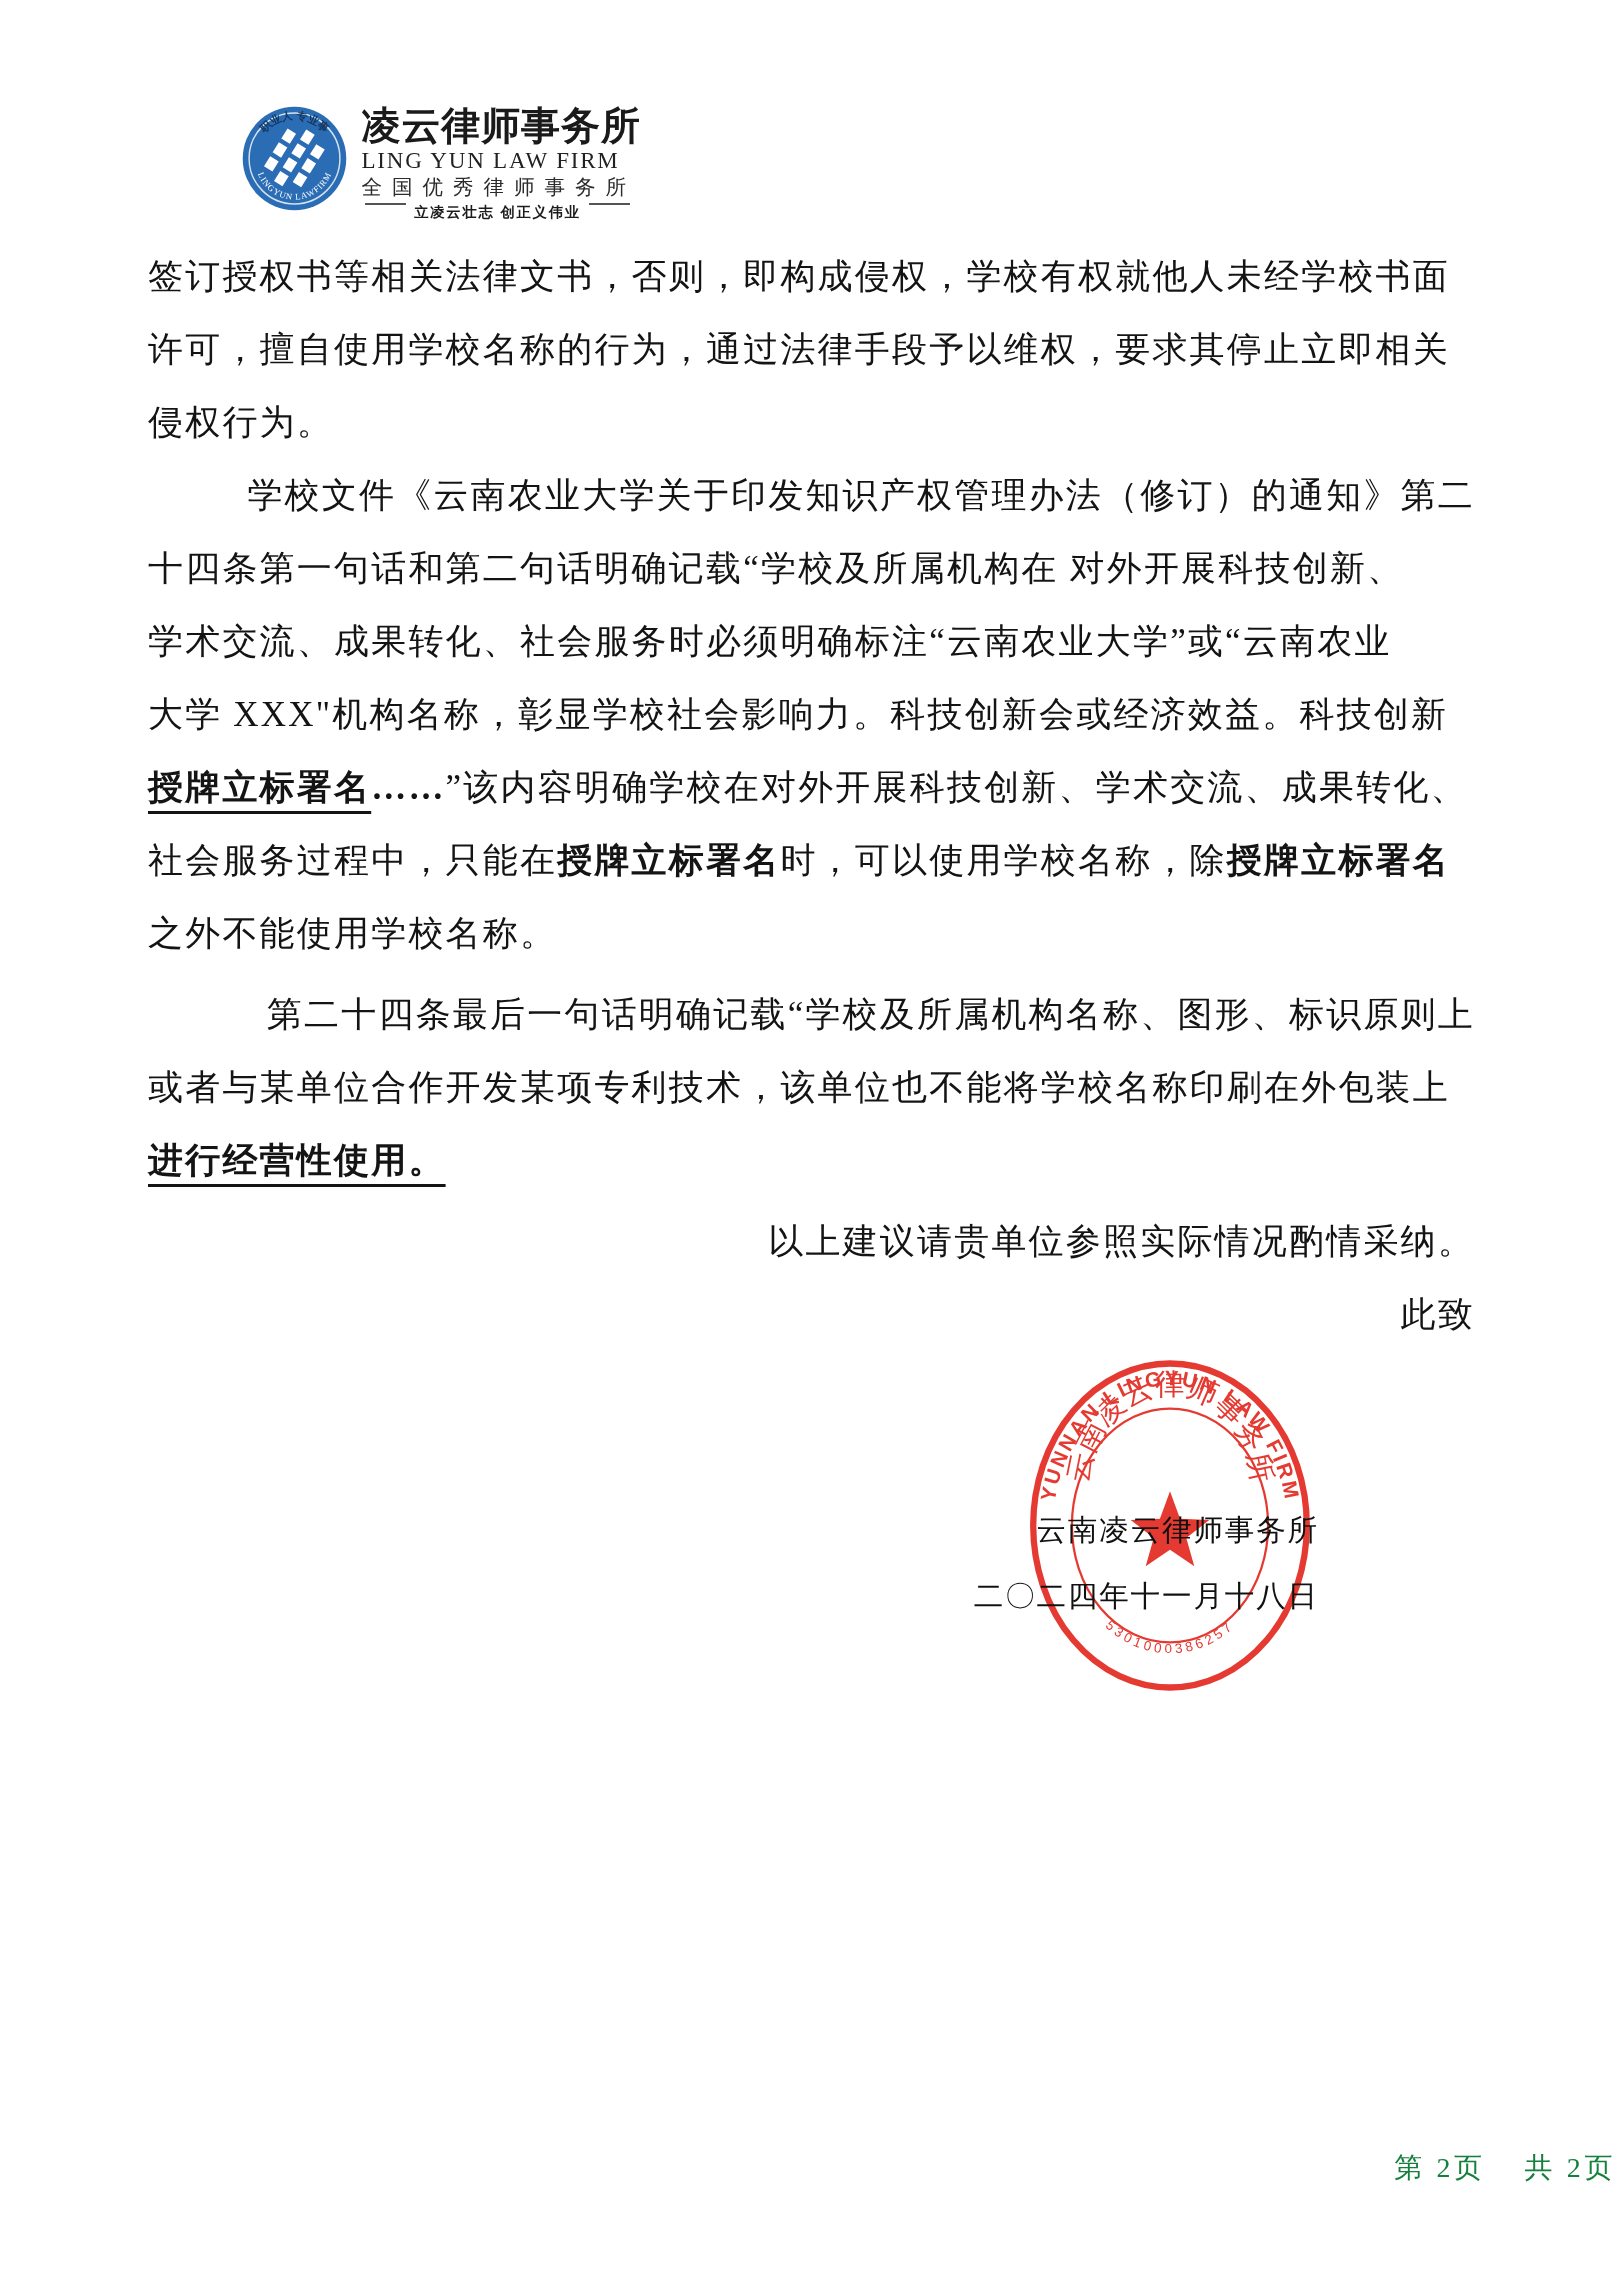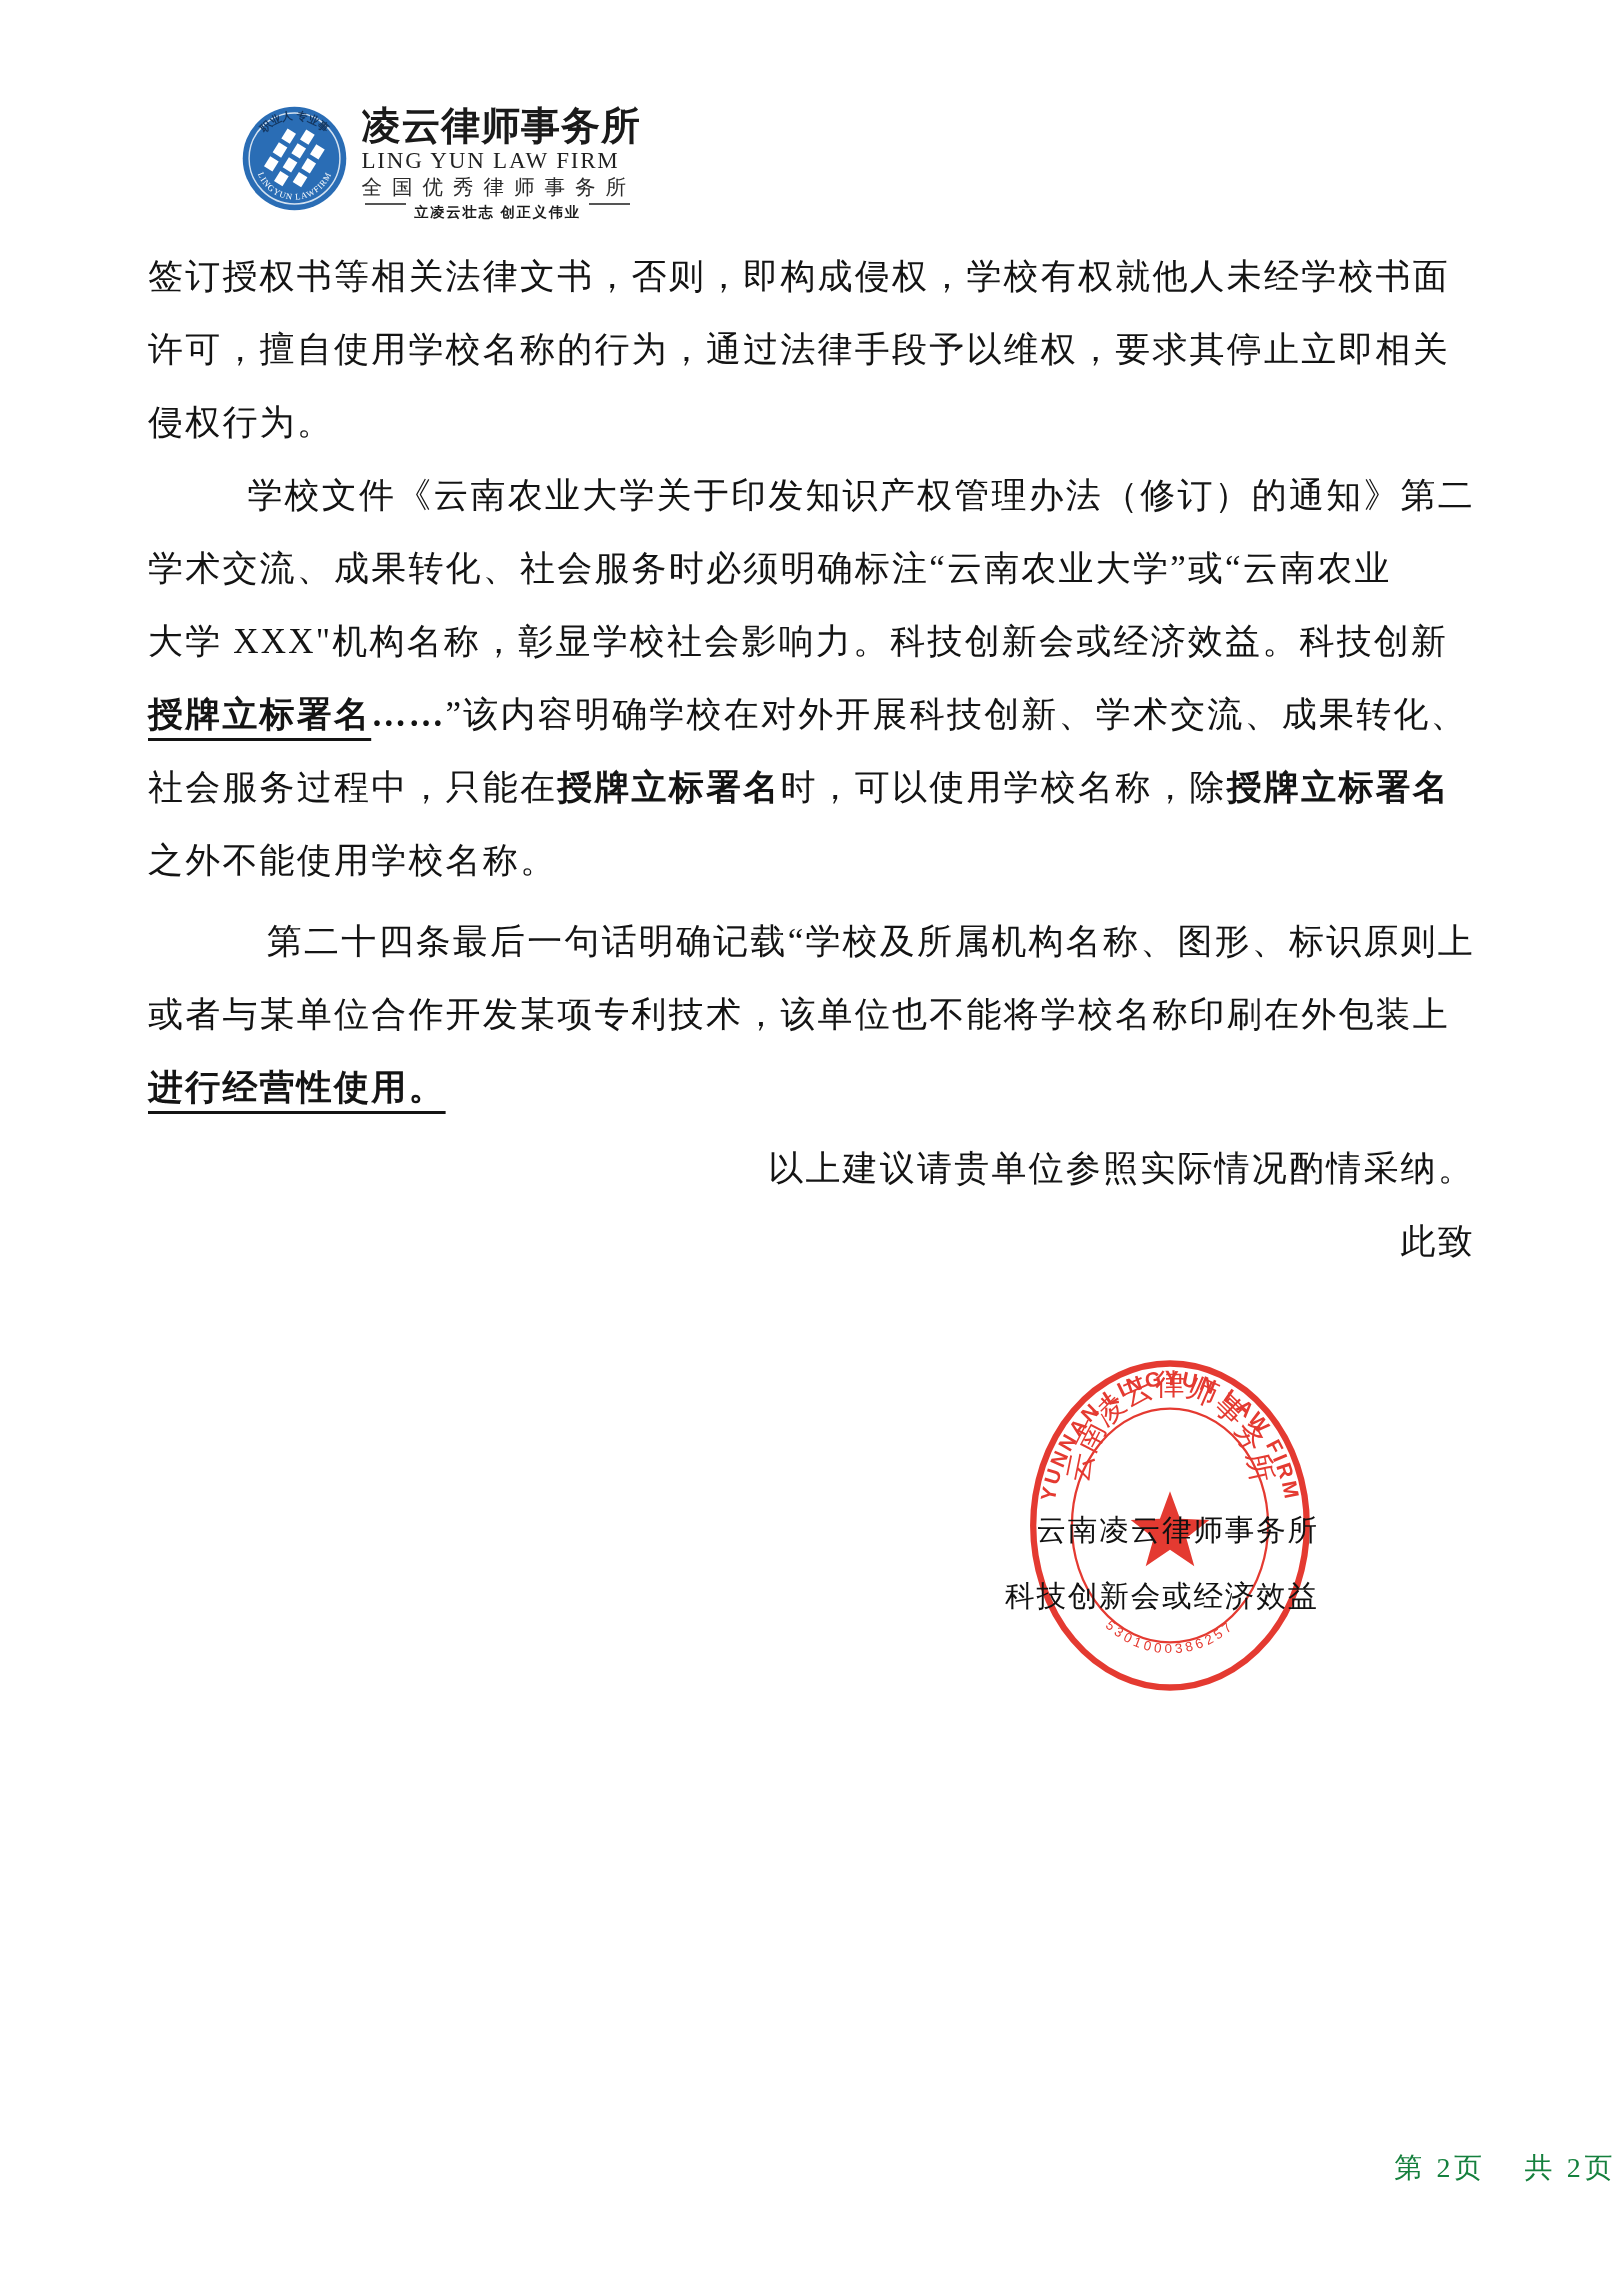--- a/index.html
+++ b/index.html
@@ -81,20 +81,21 @@
         <span class="dash"></span>
       </div>
     </div>
   </div>
 
   <div class="body">
     <div class="line"><span class="run">签订授权书等相关法律文书，否则，即构成侵权，学校有权就他人未经学校书面</span></div>
     <div class="line"><span class="run">许可，擅自使用学校名称的行为，通过法律手段予以维权，要求其停止立即相关</span></div>
     <div class="line"><span class="run">侵权行为。</span></div>
     <div class="line ind"><span class="run">学校文件《云南农业大学关于印发知识产权管理办法（修订）的通知》第二</span></div>
+    <div class="line"><span class="run">十四条第一句话和第二句话明确记载“学校及所属机构在 对外开展科技创新、</span></div>
     <div class="line"><span class="run">学术交流、成果转化、社会服务时必须明确标注“云南农业大学”或“云南农业</span></div>
     <div class="line"><span class="run">大学 XXX"机构名称，彰显学校社会影响力。科技创新会或经济效益。科技创新</span></div>
     <div class="line">
       <span class="run b u">授牌立标署名</span><span class="run b">……</span><span class="run">”该内容明确学校在对外开展科技创新、学术交流、成果转化、</span>
     </div>
     <div class="line">
       <span class="run">社会服务过程中，只能在</span><span class="run b">授牌立标署名</span><span class="run">时，可以使用学校名称，除</span><span class="run b">授牌立标署名</span>
     </div>
     <div class="line"><span class="run">之外不能使用学校名称。</span></div>
     <div class="line ind gap"><span class="run">第二十四条最后一句话明确记载“学校及所属机构名称、图形、标识原则上</span></div>
@@ -121,21 +122,21 @@
       <textPath href="#sealBot" startOffset="50%" text-anchor="middle">5301000386257</textPath>
     </text>
     <text font-size="33" fill="#e2251b" font-family="Liberation Serif, serif">
       <textPath href="#sealCn" startOffset="50%" text-anchor="middle">云南凌云律师事务所</textPath>
     </text>
     <polygon fill="#e2251b" points="160,150 148.8,180.6 116.3,181.8 141.9,201.9 133,233.2 160,215 187,233.2 178.1,201.9 203.7,181.8 171.2,180.6"></polygon>
   </svg>
 
   <div class="signature">
     <div>云南凌云律师事务所</div>
-    <div>科技创新会或经济效益</div>
+    <div>二〇二四年十一月十八日</div>
   </div>
 
   <div class="footer">
     <span>第 2页</span><span class="fgap"></span><span>共 2页</span>
   </div>
 
 </div>
 
 
 </body></html>

